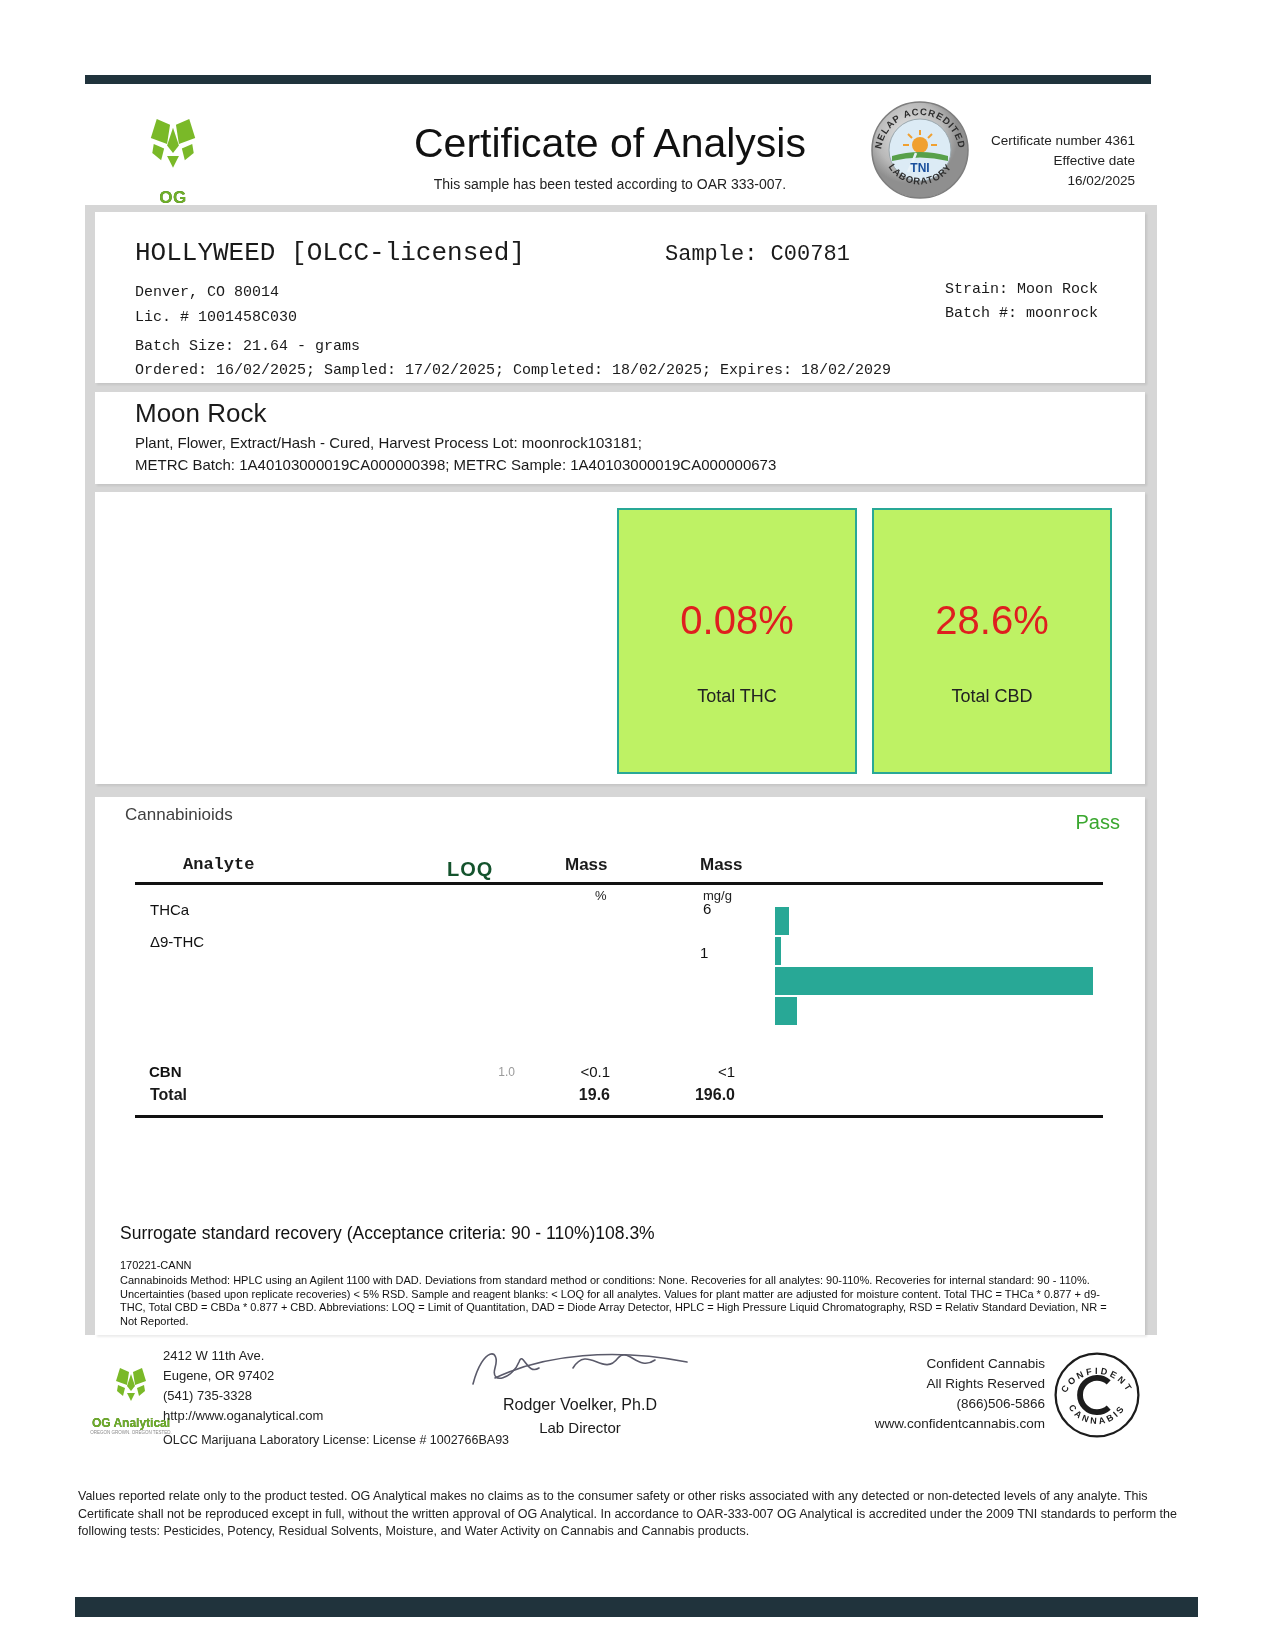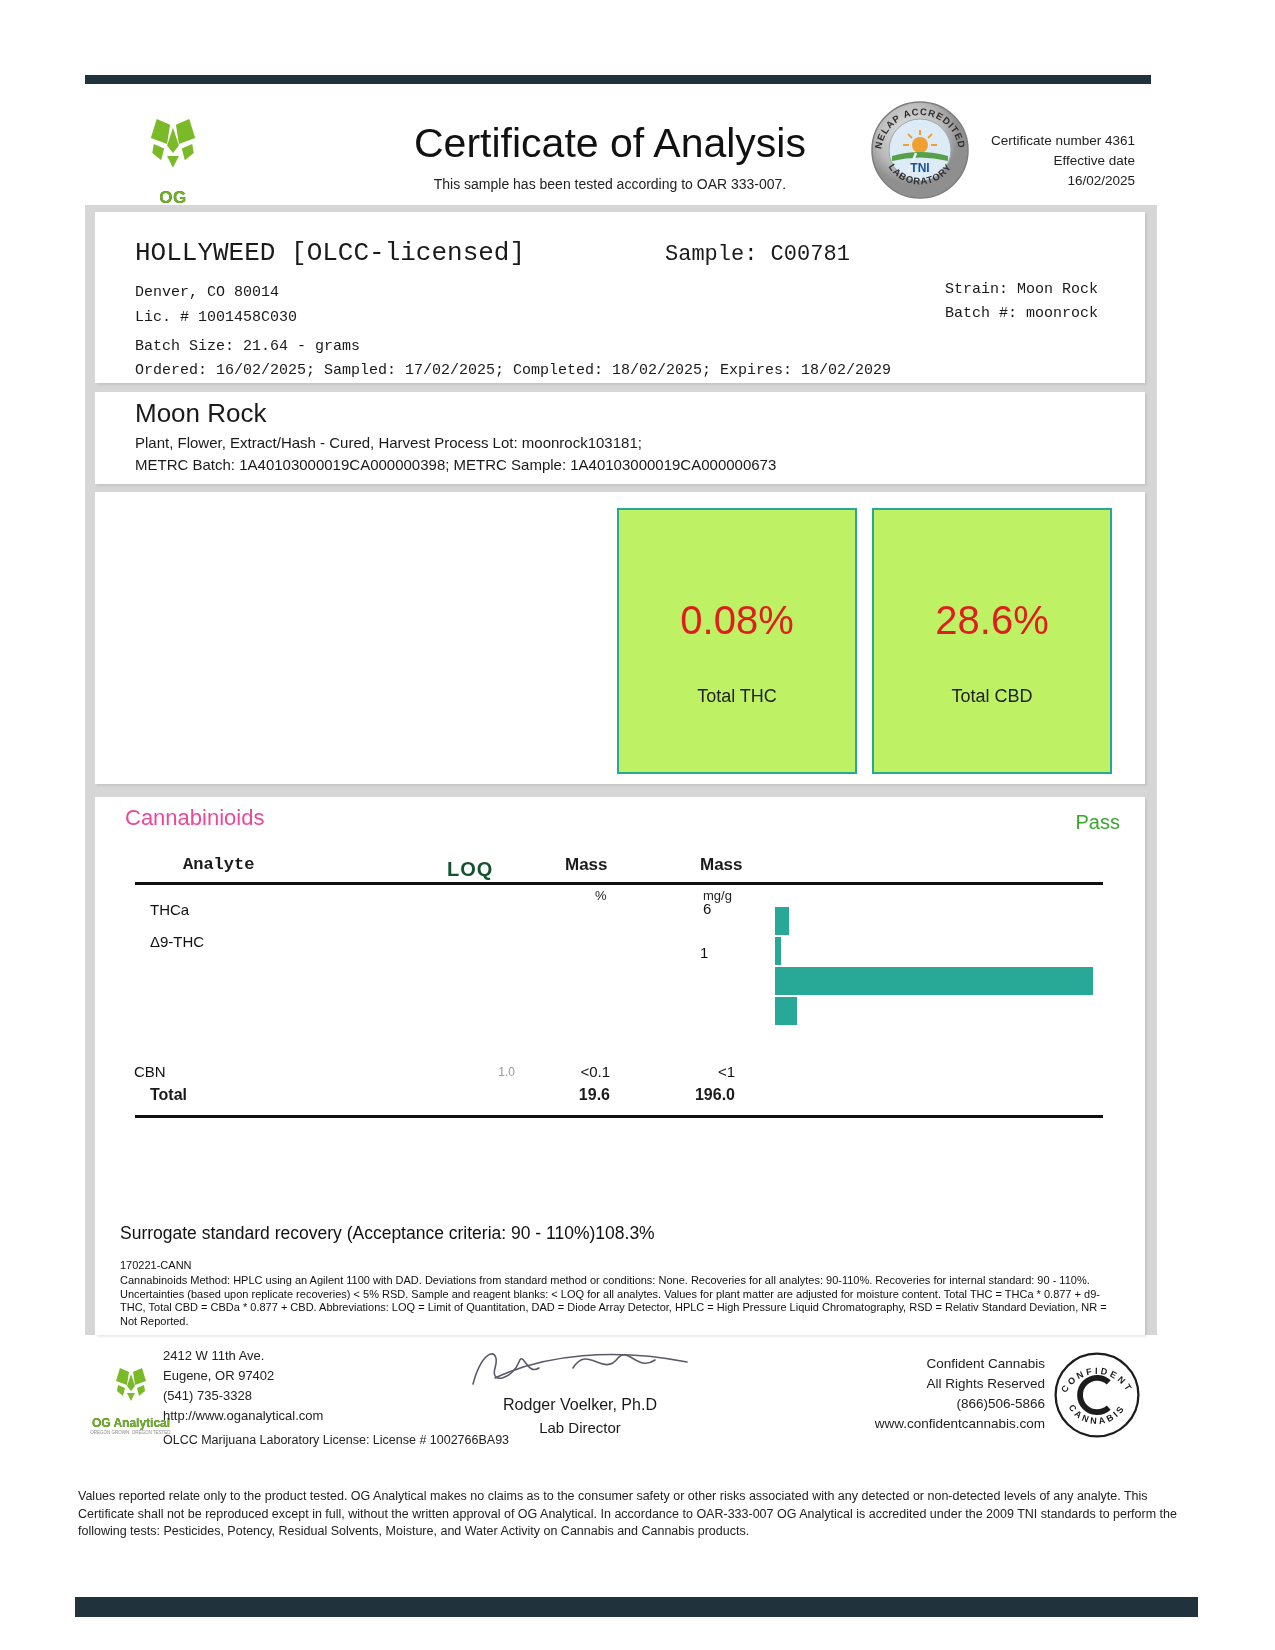--- a/index.html
+++ b/index.html
@@ -13,21 +13,21 @@
   .sub{font-size:14px;color:#222;}
   .clientname{font-size:26px;}
   .sampleno{font-size:22px;}
   .meta{font-size:15px;}
   .metaR{font-size:15px;text-align:right;}
   .prodname{font-size:26px;}
   .certlines{font-size:13.5px;text-align:right;line-height:20px;color:#222;}
   .bigbox{border:2px solid #28a896;background:#bef264;text-align:center;}
   .bigval{font-size:40px;color:#df1f1f;font-weight:500;}
   .biglabel{font-size:18px;color:#222;}
-  .secTitle{font-size:22px;color:#ec4899;}
+  .secTitle{font-size:17px;color:#404040;}
   .pass{font-size:20px;color:#3aa72f;}
   .th{font-size:17px;font-weight:700;}
   .thLoq{font-size:20px;font-weight:700;color:#14532d;letter-spacing:1px;}
   .unit{font-size:13px;color:#222;}
   .cell{font-size:15px;color:#111;}
   .cellg{font-size:12px;color:#9a9a9a;}
   .tot{font-size:16px;font-weight:700;}
   .rule{background:#111;}
   .tealbar{background:#28a896;height:28px;margin-bottom:2px;}
   .surr{font-size:17.5px;color:#111;}
@@ -158,21 +158,21 @@
     <div class="abs cell" style="left:55px;top:136px;">Δ9-THC</div>
     <div class="abs cell" style="left:605px;top:147px;">1</div>
 
     <div class="abs" style="left:680px;top:110px;">
       <div class="tealbar" style="width: 14px;"></div>
       <div class="tealbar" style="width: 6px;"></div>
       <div class="tealbar" style="width: 318px;"></div>
       <div class="tealbar" style="width: 22px;"></div>
     </div>
 
-    <div class="abs cell" style="left:39px;top:266px;">CBN</div>
+    <div class="abs cell" style="left:54px;top:266px;font-weight:bold;">CBN</div>
     <div class="abs cellg" style="left:360px;top:268px;width:60px;text-align:right;">1.0</div>
     <div class="abs cell" style="left:440px;top:266px;width:75px;text-align:right;">&lt;0.1</div>
     <div class="abs cell" style="left:575px;top:266px;width:65px;text-align:right;">&lt;1</div>
 
     <div class="abs tot" style="left:55px;top:289px;">Total</div>
     <div class="abs tot" style="left:440px;top:289px;width:75px;text-align:right;">19.6</div>
     <div class="abs tot" style="left:575px;top:289px;width:65px;text-align:right;">196.0</div>
     <div class="abs rule" style="left:40px;top:318px;width:968px;height:3px;"></div>
 
     <div class="abs surr" style="left:25px;top:426px;">Surrogate standard recovery (Acceptance criteria: 90 - 110%)108.3%</div>

